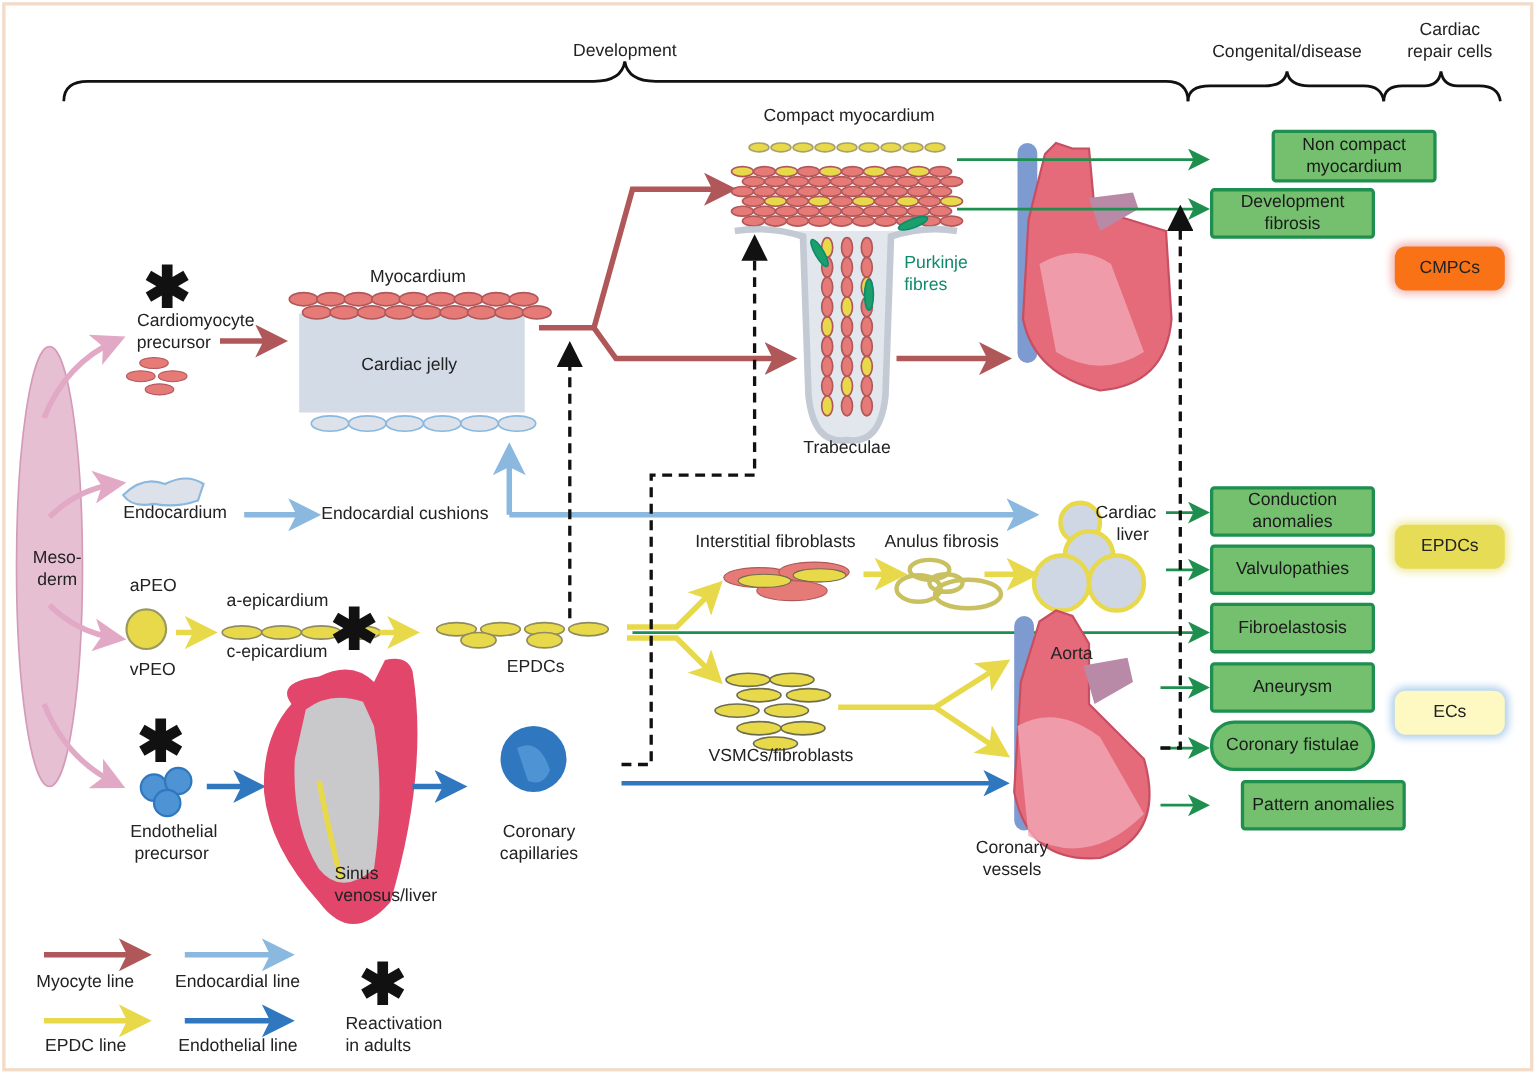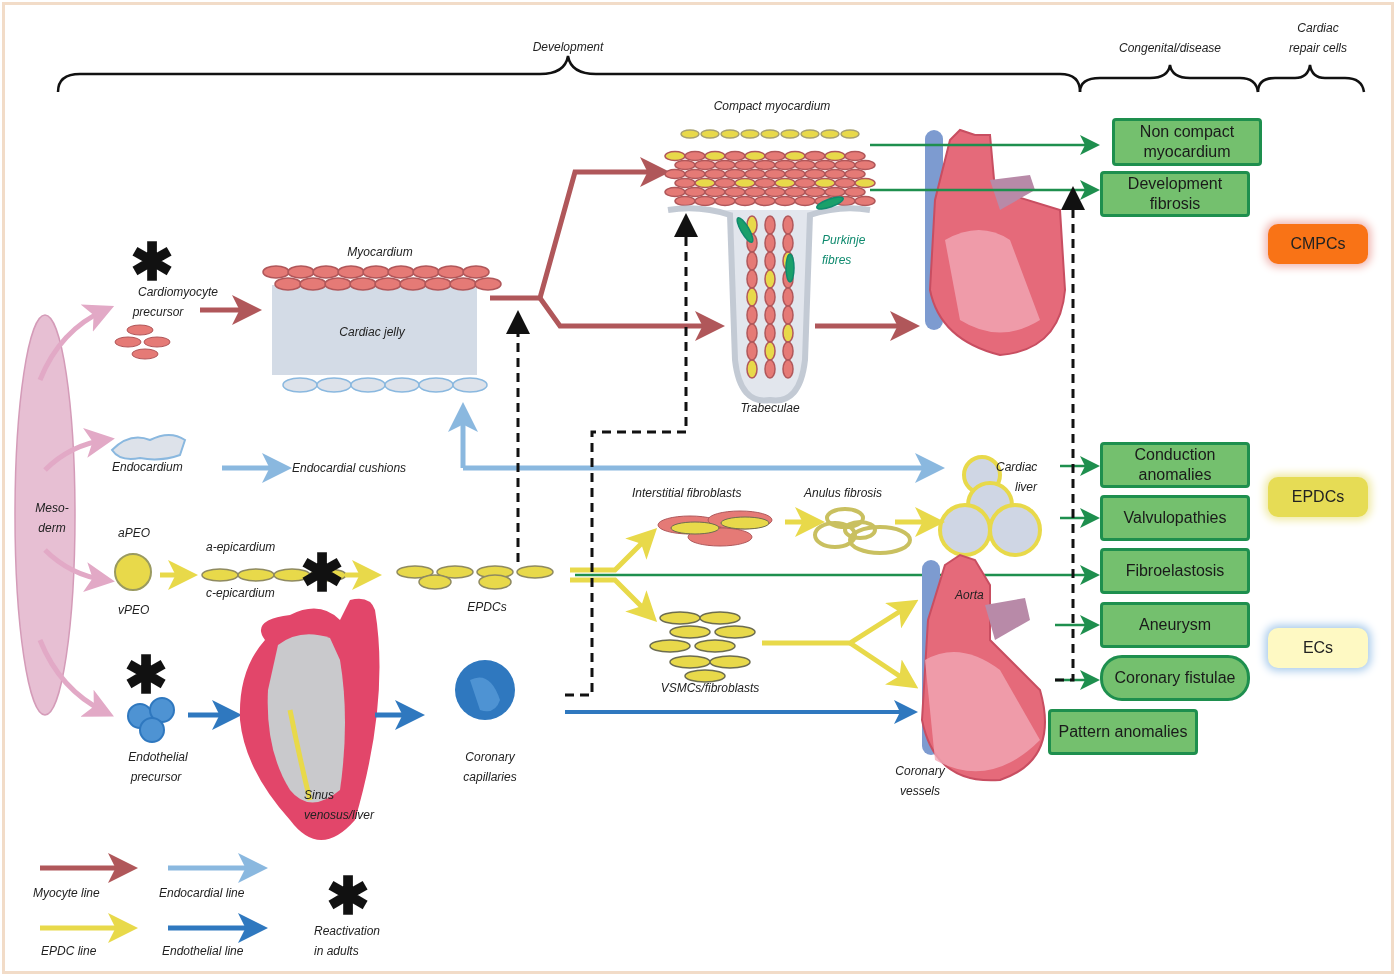--- a/index.html
+++ b/index.html
@@ -1,19 +1,19 @@
 <!DOCTYPE html>
 <html><head>
 <meta charset="utf-8">
 <style>
   html,body{margin:0;padding:0;background:#fff;}
   #stage{position:relative;width:1400px;height:980px;background:#fff;overflow:hidden;font-family:"Liberation Sans",sans-serif;color:#222;}
   #frame{position:absolute;left:2px;top:2px;width:1392px;height:972px;border:3px solid #f2dcc8;box-sizing:border-box;}
   svg#diagram{position:absolute;left:0;top:0;}
-  .lbl{position:absolute;font-size:12px;line-height:20px;color:#222;white-space:nowrap;font-style:italic;}
+  .lbl{position:absolute;font-size:16px;line-height:20px;color:#222;white-space:nowrap;}
   .c{text-align:center;transform:translateX(-50%);}
   .box{position:absolute;background:#74c06e;border:3px solid #1e8f4e;border-radius:4px;box-sizing:border-box;width:150px;font-size:16px;line-height:20px;text-align:center;display:flex;align-items:center;justify-content:center;color:#1a1a1a;}
   .repair{position:absolute;width:100px;height:40px;border-radius:10px;display:flex;align-items:center;justify-content:center;font-size:16px;color:#222;}
   .star{position:absolute;font-size:52px;font-weight:bold;line-height:40px;color:#111;transform:translateX(-50%);}
 </style>
 </head>
 <body>
 
 <div id="stage">
   <div id="frame"></div>
@@ -356,21 +356,21 @@
   <div class="lbl" style="left:955px;top:585px;">Aorta</div>
   <div class="lbl c" style="left:158px;top:747px;">Endothelial</div>
   <div class="lbl c" style="left:156px;top:767px;">precursor</div>
   <div class="lbl" style="left:304px;top:785px;">Sinus</div>
   <div class="lbl" style="left:304px;top:805px;">venosus/liver</div>
   <div class="lbl c" style="left:490px;top:747px;">Coronary</div>
   <div class="lbl c" style="left:490px;top:767px;">capillaries</div>
   <div class="lbl c" style="left:920px;top:761px;">Coronary</div>
   <div class="lbl c" style="left:920px;top:781px;">vessels</div>
 
-  <div class="box" style="left:1112px;top:118px;height:48px;">
+  <div class="box" style="left:1156px;top:118px;height:48px;">
       <div>
         <div>Non compact</div>
         <div>myocardium</div>
       </div>
     </div>
   <div class="box" style="left:1100px;top:171px;height:46px;">
       <div>
         <div>Development</div>
         <div>fibrosis</div>
       </div>
@@ -386,21 +386,21 @@
     </div>
   <div class="box" style="left:1100px;top:548px;height:46px;">
       <div>Fibroelastosis</div>
     </div>
   <div class="box" style="left:1100px;top:602px;height:46px;">
       <div>Aneurysm</div>
     </div>
   <div class="box" style="left:1100px;top:655px;height:46px;border-radius:22px;">
       <div>Coronary fistulae</div>
     </div>
-  <div class="box" style="left:1048px;top:709px;height:46px;text-align:right;">
+  <div class="box" style="left:1128px;top:709px;height:46px;text-align:right;">
       <div>Pattern anomalies</div>
     </div>
 
   <div class="repair" style="left:1268px;top:224px;background:#f97316;box-shadow:0 0 8px 3px #f0b5b0;">CMPCs</div>
   <div class="repair" style="left:1268px;top:477px;background:#e6dc55;box-shadow:0 0 8px 3px #efe9a0;">EPDCs</div>
   <div class="repair" style="left:1268px;top:628px;background:#fef9c3;box-shadow:0 0 8px 3px #a9cbeb;">ECs</div>
 
   <div class="lbl" style="left:33px;top:883px;">Myocyte line</div>
   <div class="lbl" style="left:159px;top:883px;">Endocardial line</div>
   <div class="lbl" style="left:41px;top:941px;">EPDC line</div>

